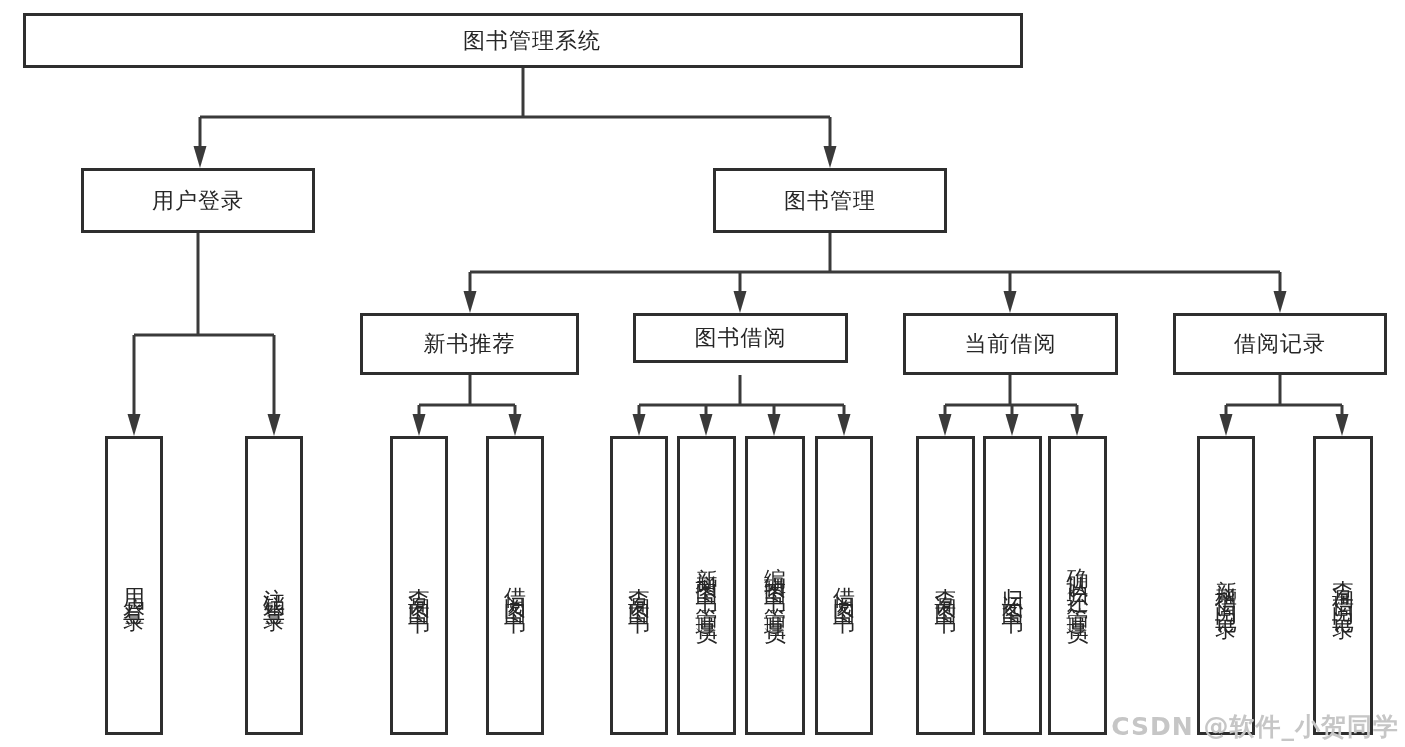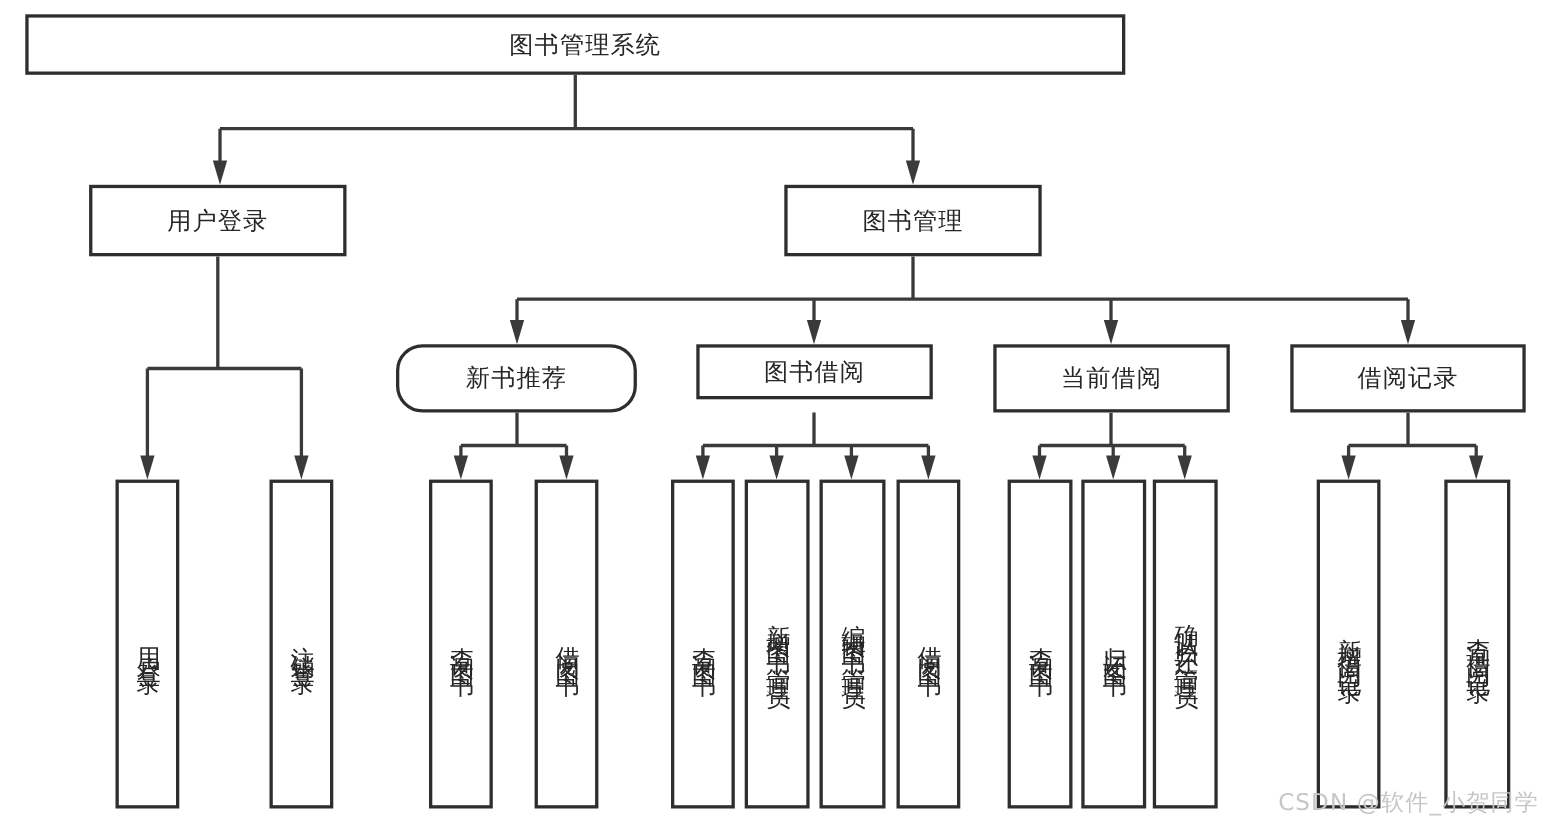--- a/index.html
+++ b/index.html
@@ -32,25 +32,26 @@
     writing-mode: vertical-rl;
     text-orientation: mixed;
     font-size: 22px;
     letter-spacing: 8px;
     line-height: 1;
   }
   .watermark {
     position: absolute;
     right: 6px;
     bottom: 4px;
-    font-size: 21px;
+    font-size: 25px;
     color: #c6c6c6;
     z-index: 5;
     white-space: nowrap;
     letter-spacing: 1px;
+    font-weight: bold;
   }
 </style>
 </head>
 <body>
 
 <div class="stage">
 
   <svg class="wires" width="1405" height="747" viewBox="0 0 1405 747">
     <g stroke="#3a3a3a" stroke-width="3" fill="none">
 
@@ -121,21 +122,21 @@
     <span>图书管理系统</span>
   </div>
 
   <div class="node h" style="left:81px; top:168px; width:234px; height:65px;">
     <span>用户登录</span>
   </div>
   <div class="node h" style="left:713px; top:168px; width:234px; height:65px;">
     <span>图书管理</span>
   </div>
 
-  <div class="node h" style="left:360px; top:313px; width:219px; height:62px;border-radius:24px;">
+  <div class="node h" style="left:360px; top:313px; width:219px; height:62px;">
     <span>新书推荐</span>
   </div>
   <div class="node h" style="left:633px; top:313px; width:215px; height:50px;">
     <span>图书借阅</span>
   </div>
   <div class="node h" style="left:903px; top:313px; width:215px; height:62px;">
     <span>当前借阅</span>
   </div>
   <div class="node h" style="left:1173px; top:313px; width:214px; height:62px;">
     <span>借阅记录</span>

